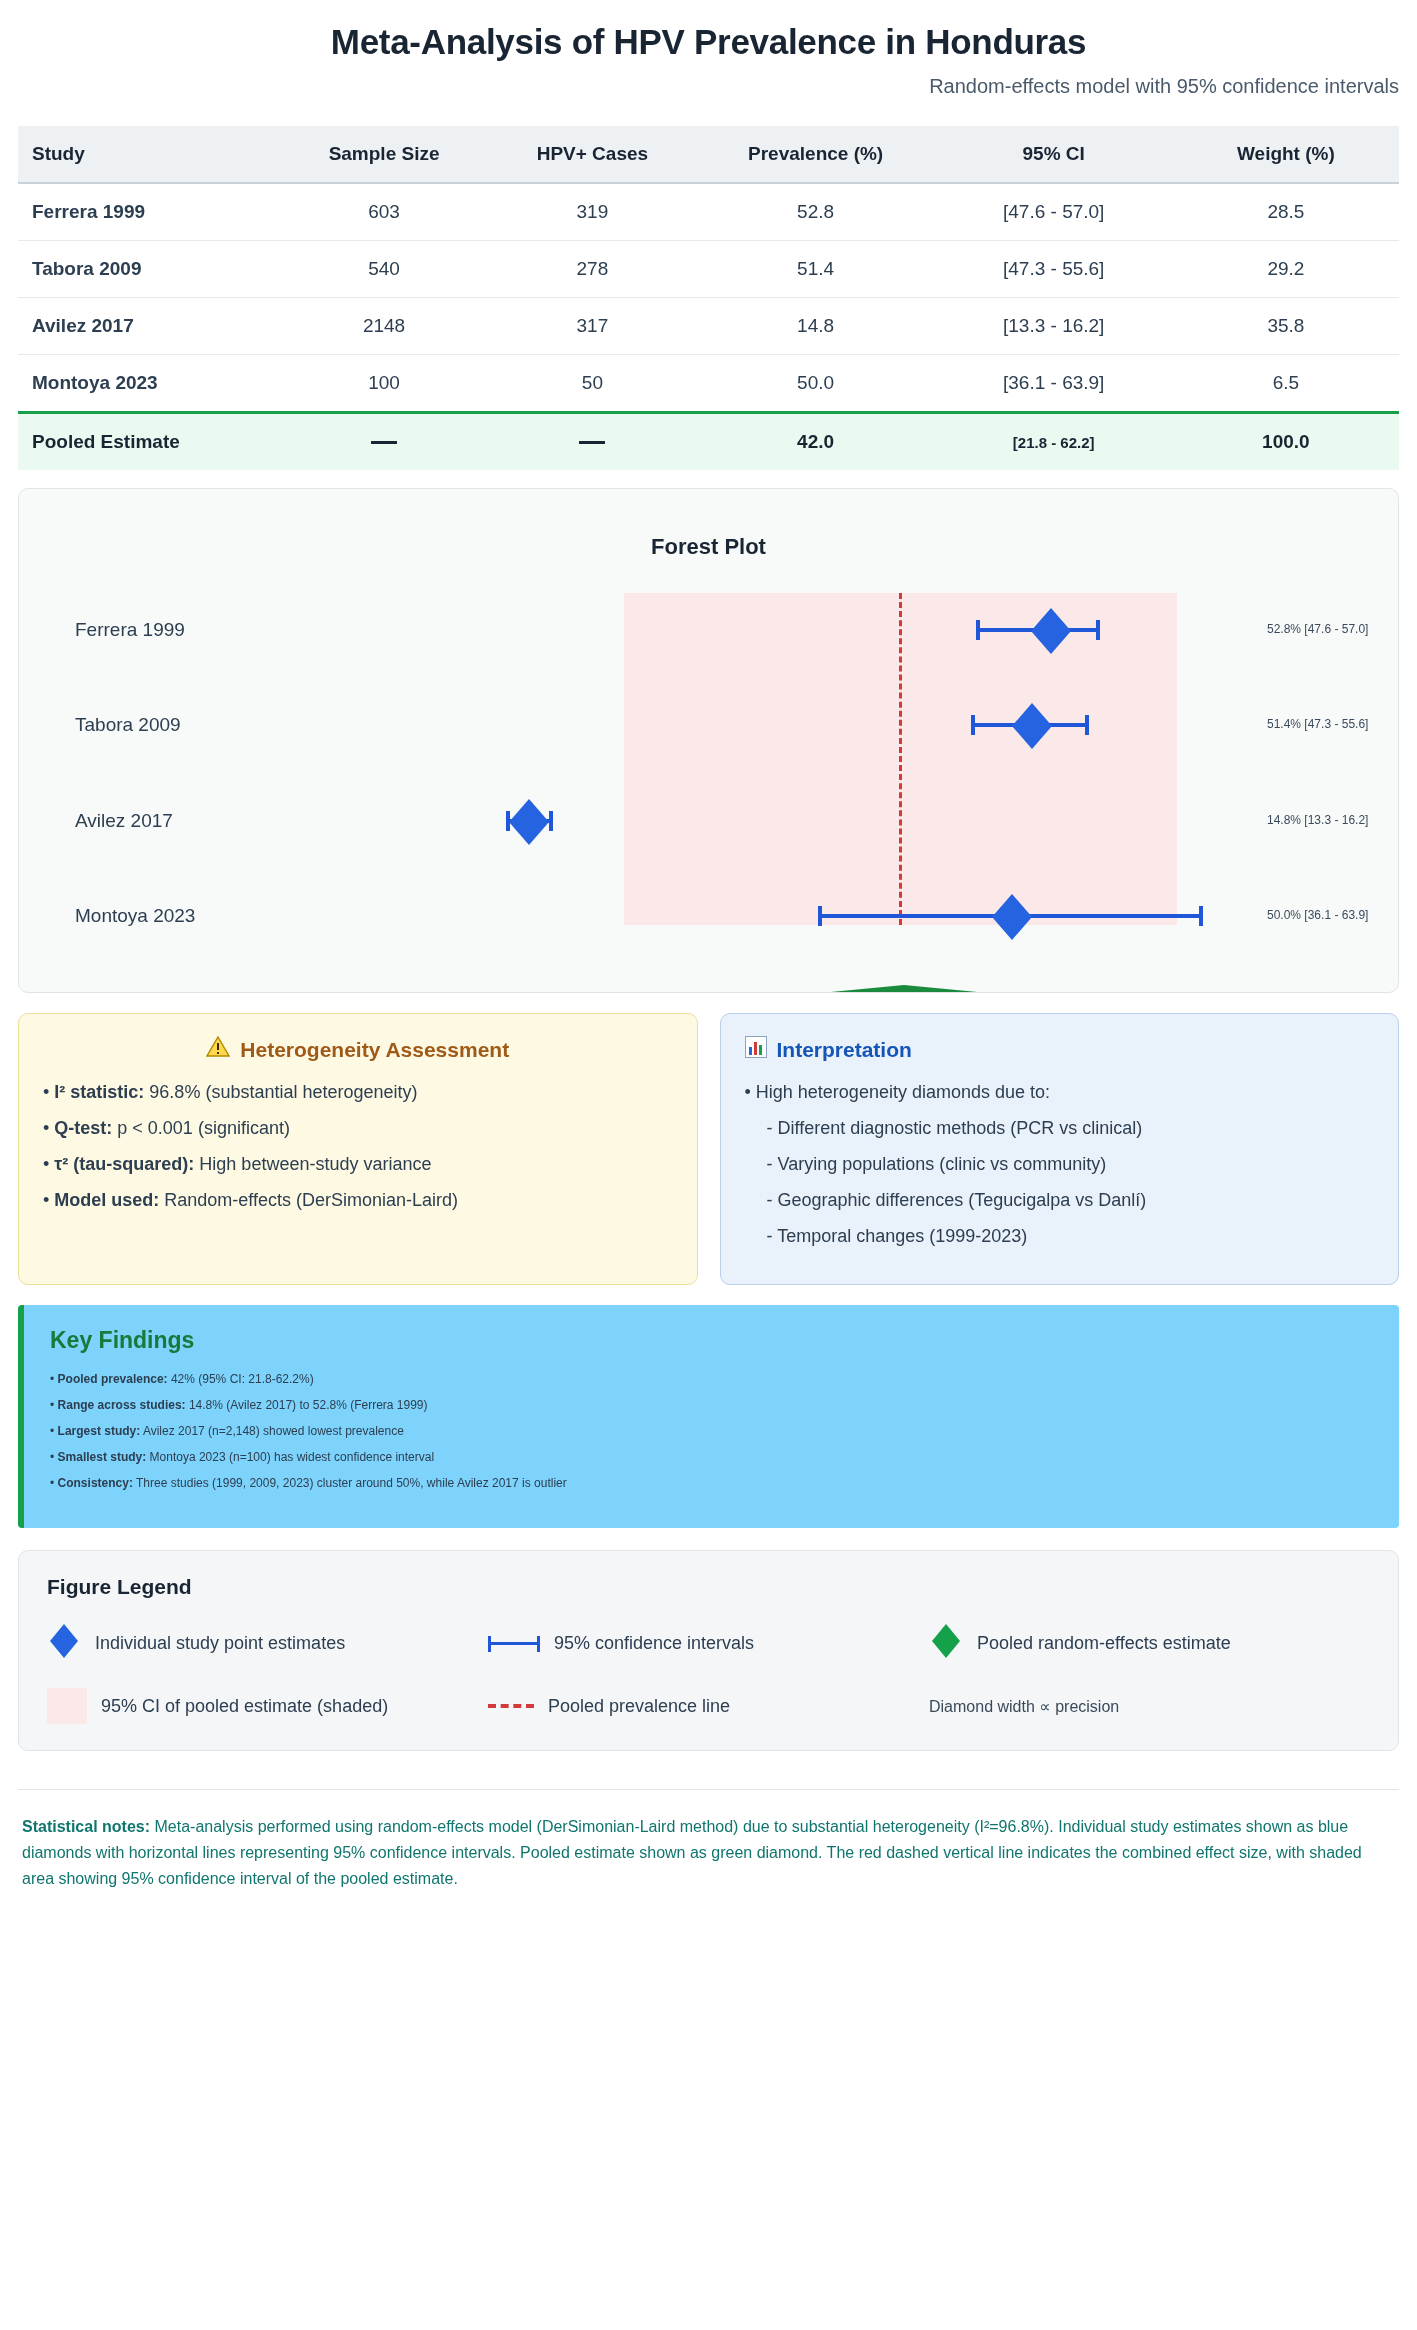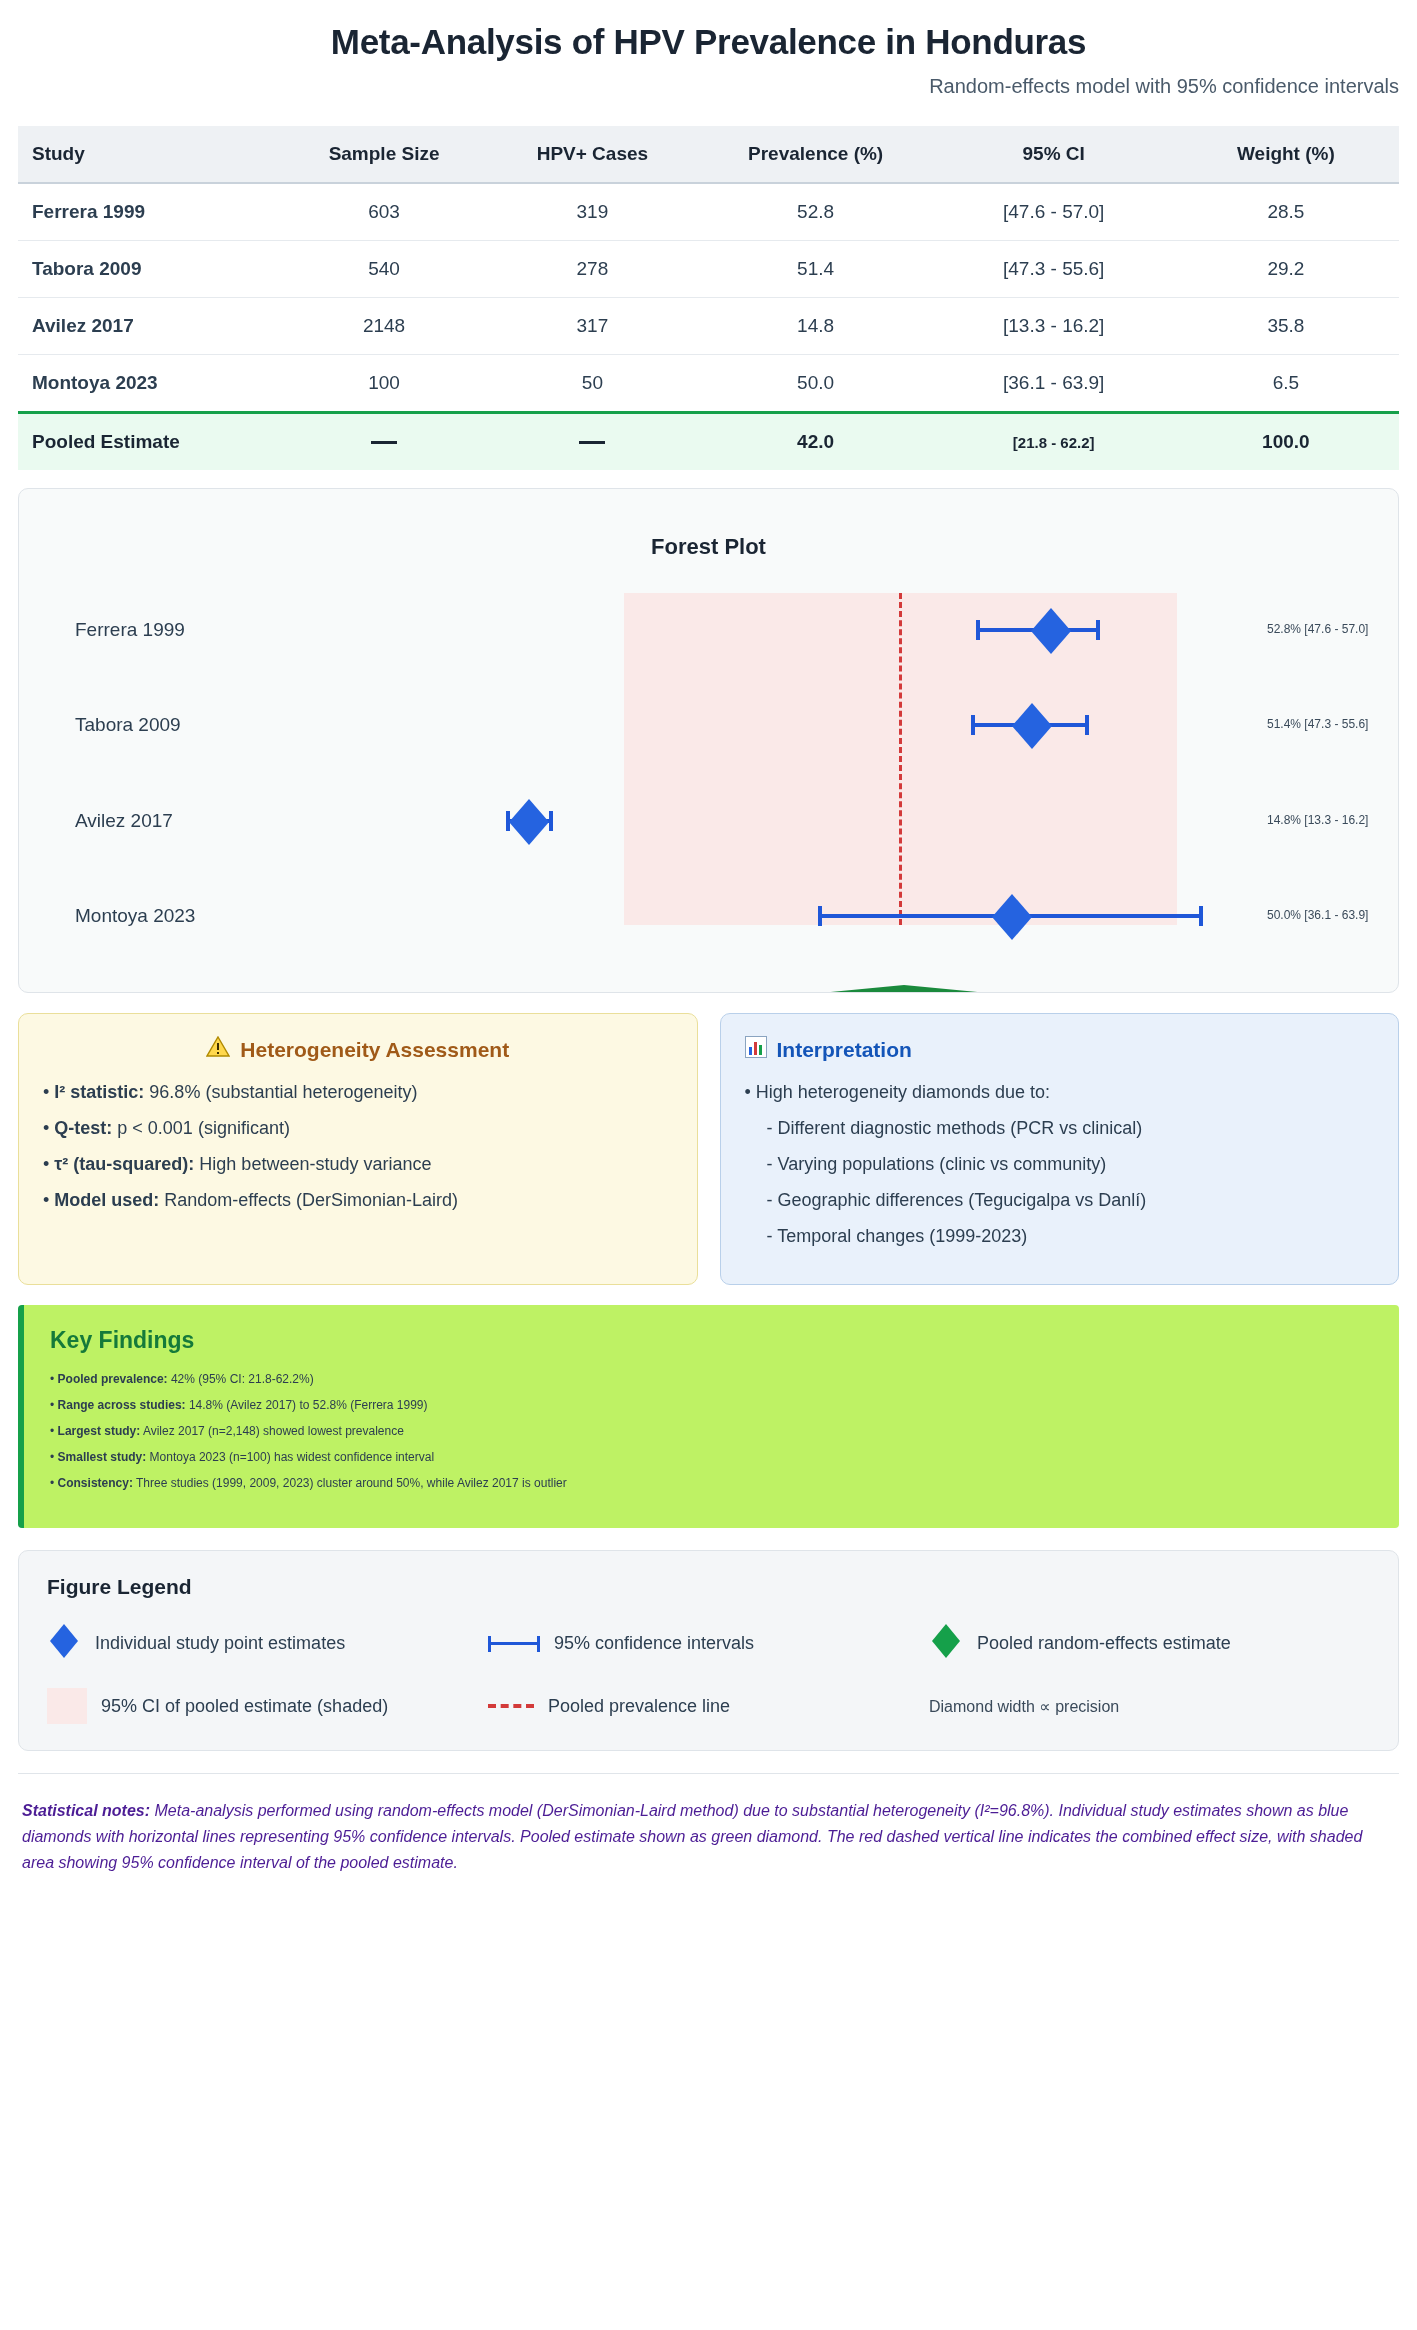--- a/index.html
+++ b/index.html
@@ -135,21 +135,21 @@
     list-style: none;
   }
   .box ul { margin: 0; padding: 0; }
   .bullet::before { content: "• "; }
   .b { font-weight: bold; }
   .sub-item { padding-left: 22px; }
 
   
   .key-findings {
     margin-top: 20px;
-    background: #bef264;
+    background: #7dd3fc;
     border-left: 6px solid #15a04a;
     border-radius: 4px;
     padding: 22px 26px 26px 26px;
   }
   .kf-title { font-size: 23px; font-weight: bold; color: #157a3a; margin-bottom: 18px; }
   .kf-item { font-size: 12px; color: #2c3e50; margin-bottom: 12px; }
 
   
   .legend-card {
     margin-top: 22px;
@@ -163,27 +163,26 @@
   .legend-item { display: flex; align-items: center; gap: 14px; font-size: 18px; color: #2c3e50; }
   .lg-ci { display:flex; align-items:center; width: 52px; }
   .lg-ci .cap { width: 3px; height: 16px; background: #1f57d8; }
   .lg-ci .bar { flex: 1; height: 3px; background: #1f57d8; }
   .lg-swatch { width: 40px; height: 36px; background: #fae9e8; }
   .lg-dash { width: 46px; border-top: 4px dashed #d33a3a; }
   .legend-note { font-size: 16px; color: #3a4a5a; }
 
   
   .footer {
-    margin-top: 22px;
+    margin-top: 38px;
     border-top: 1px solid #e0e5ea;
     padding: 24px 4px 22px 4px;
     font-size: 16px;
     line-height: 1.6;
-    color: #4c1d95;
-    font-style: italic;
+    color: #0f766e;
   }
 </style>
 </head>
 <body>
 
 <div class="page">
 
   <div class="title">Meta-Analysis of HPV Prevalence in Honduras</div>
   <div class="subtitle">Random-effects model with 95% confidence intervals</div>
 

